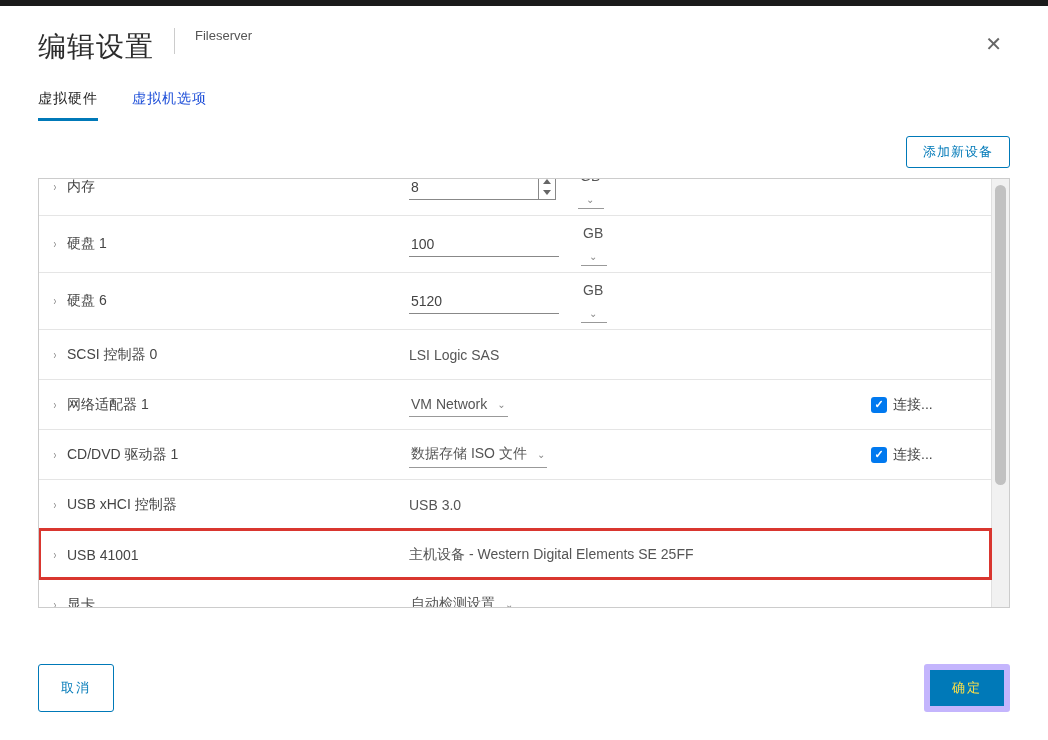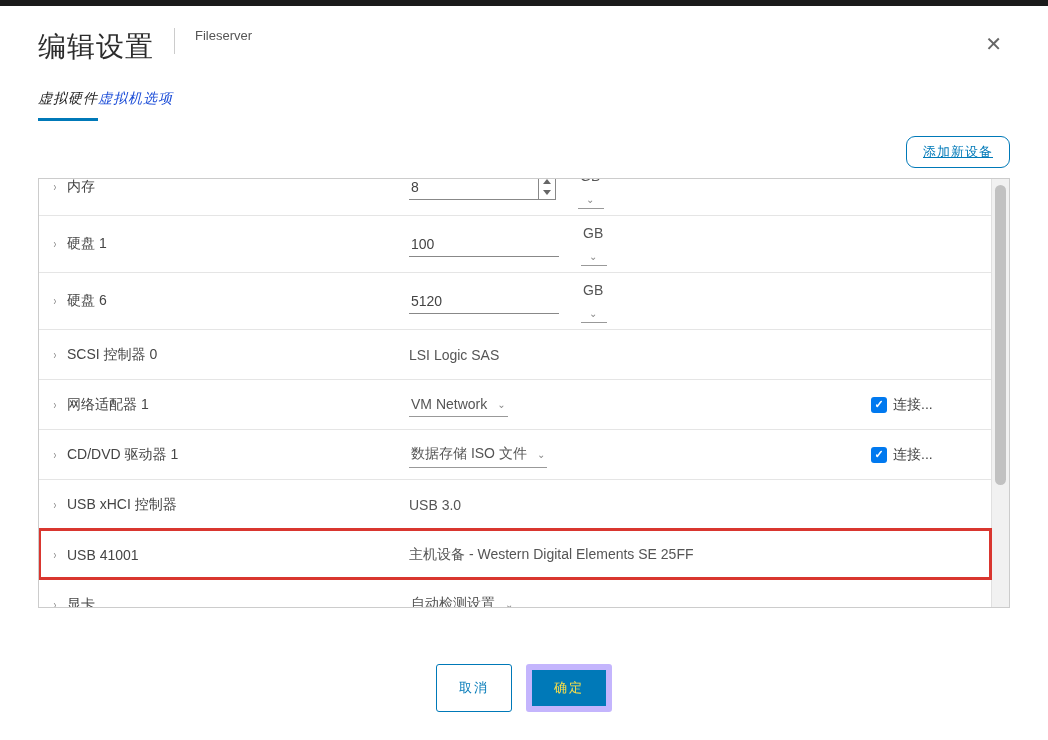--- a/index.html
+++ b/index.html
@@ -40,23 +40,23 @@
   }
   .close-x {
     margin-left: auto;
     font-size: 20px;
     color: #666;
     cursor: pointer;
     padding: 4px 8px;
   }
   .tabs {
     display: flex;
+    gap: 34px;
     border-bottom: 1px solid transparent;
     margin-bottom: 14px;
-    font-style: italic;
   }
   .tab {
     padding: 6px 0 10px 0;
     font-size: 14px;
     color: #1d4ed8;
     cursor: pointer;
     letter-spacing: 1px;
   }
   .tab.active {
     color: #222;
@@ -66,25 +66,24 @@
   .add-row {
     display: flex;
     justify-content: flex-end;
     margin-bottom: 10px;
   }
   .btn-outline {
     border: 1px solid #0079b8;
     color: #0079b8;
     background: #fff;
     padding: 6px 16px;
-    border-radius: 9px;
+    border-radius: 3px;
     font-size: 13px;
     cursor: pointer;
     letter-spacing: 1px;
-    text-decoration: underline;
   }
   .hw-panel {
     border: 1px solid #ccc;
     position: relative;
     height: 430px;
     overflow: hidden;
   }
   .hw-scroll {
     position: absolute;
     left: 0;
@@ -213,21 +212,21 @@
     border-radius: 3px;
     background: #0079ef;
     display: inline-flex;
     align-items: center; justify-content: center;
     color: #fff;
     font-size: 11px;
     font-weight: bold;
   }
   .footer {
     display: flex;
-    justify-content: center;
+    justify-content: space-between;
     gap: 14px;
     margin-top: 56px;
   }
   .btn-cancel {
     border: 1px solid #0079b8;
     background: #fff;
     color: #0079b8;
     padding: 9px 22px;
     border-radius: 3px;
     font-size: 13px;

